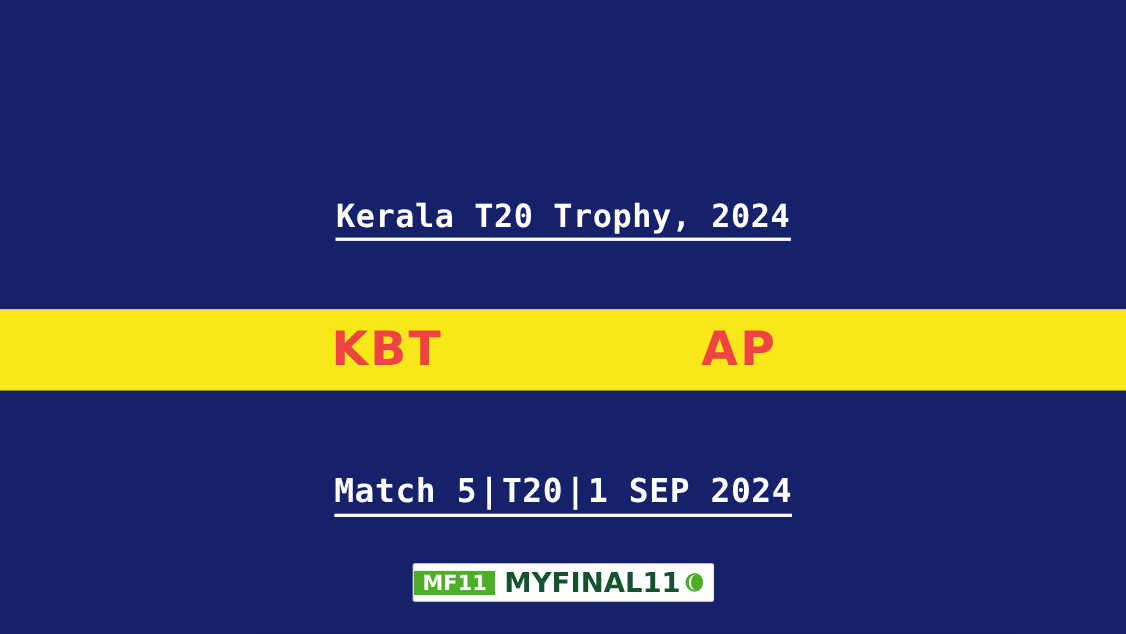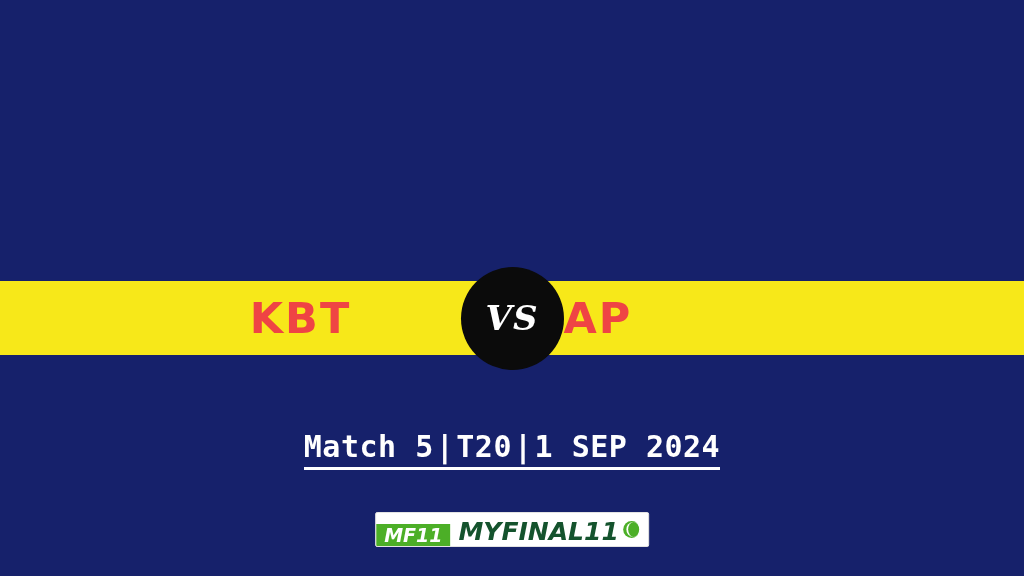--- a/index.html
+++ b/index.html
@@ -84,21 +84,21 @@
   .team-name {
     color: #ef4444;
     font-family: "DejaVu Sans", sans-serif;
     font-size: 43px;
     font-weight: bold;
     letter-spacing: 2px;
     width: 320px;
     text-align: center;
   }
   .team-left { text-align: center; }
-  .team-right { text-align: left; }
+  .team-right { text-align: center; }
 
   .vs-circle {
     width: 103px;
     height: 103px;
     border-radius: 50%;
     background: #0b0b0b;
     display: flex;
     align-items: center;
     justify-content: center;
     flex: 0 0 auto;
@@ -135,26 +135,25 @@
   .matchinfo .sep { padding: 0 2px; }
 
   
   .logo {
     position: absolute;
     top: 512px;
     left: 50%;
     transform: translateX(-50%);
     height: 33px;
     display: flex;
-    align-items: flex-end;
+    align-items: center;
     background: #ffffff;
     border: 1px solid #e3e3e3;
     border-radius: 2px;
     overflow: hidden;
-    font-style: italic;
   }
   .logo-mf11 {
     background: #4caf27;
     color: #ffffff;
     font-family: "DejaVu Sans", sans-serif;
     font-weight: bold;
     font-size: 19px;
     letter-spacing: 0px;
     display: flex;
     align-items: center;
@@ -188,28 +187,28 @@
     border-right: 2px solid #ffffff;
     border-radius: 50%;
   }
 </style>
 </head>
 <body>
 
 <div class="page">
 
 
+  <div class="subtitle-wrap">
+    <div class="subtitle">Kerala T20 Trophy, 2024</div>
+  </div>
 
   <div class="band"></div>
 
   <div class="teams-row">
     <div class="team-name team-left">KBT</div>
-    <div class="vs-circle">
-      <span class="vs-text">VS</span>
-    </div>
     <div class="team-name team-right">AP</div>
   </div>
 
   <div class="matchinfo-wrap">
     <div class="matchinfo">
       <span>Match 5</span><span class="sep">|</span><span>T20</span><span class="sep">|</span><span>1 SEP 2024</span>
     </div>
   </div>
 
   <div class="logo">

